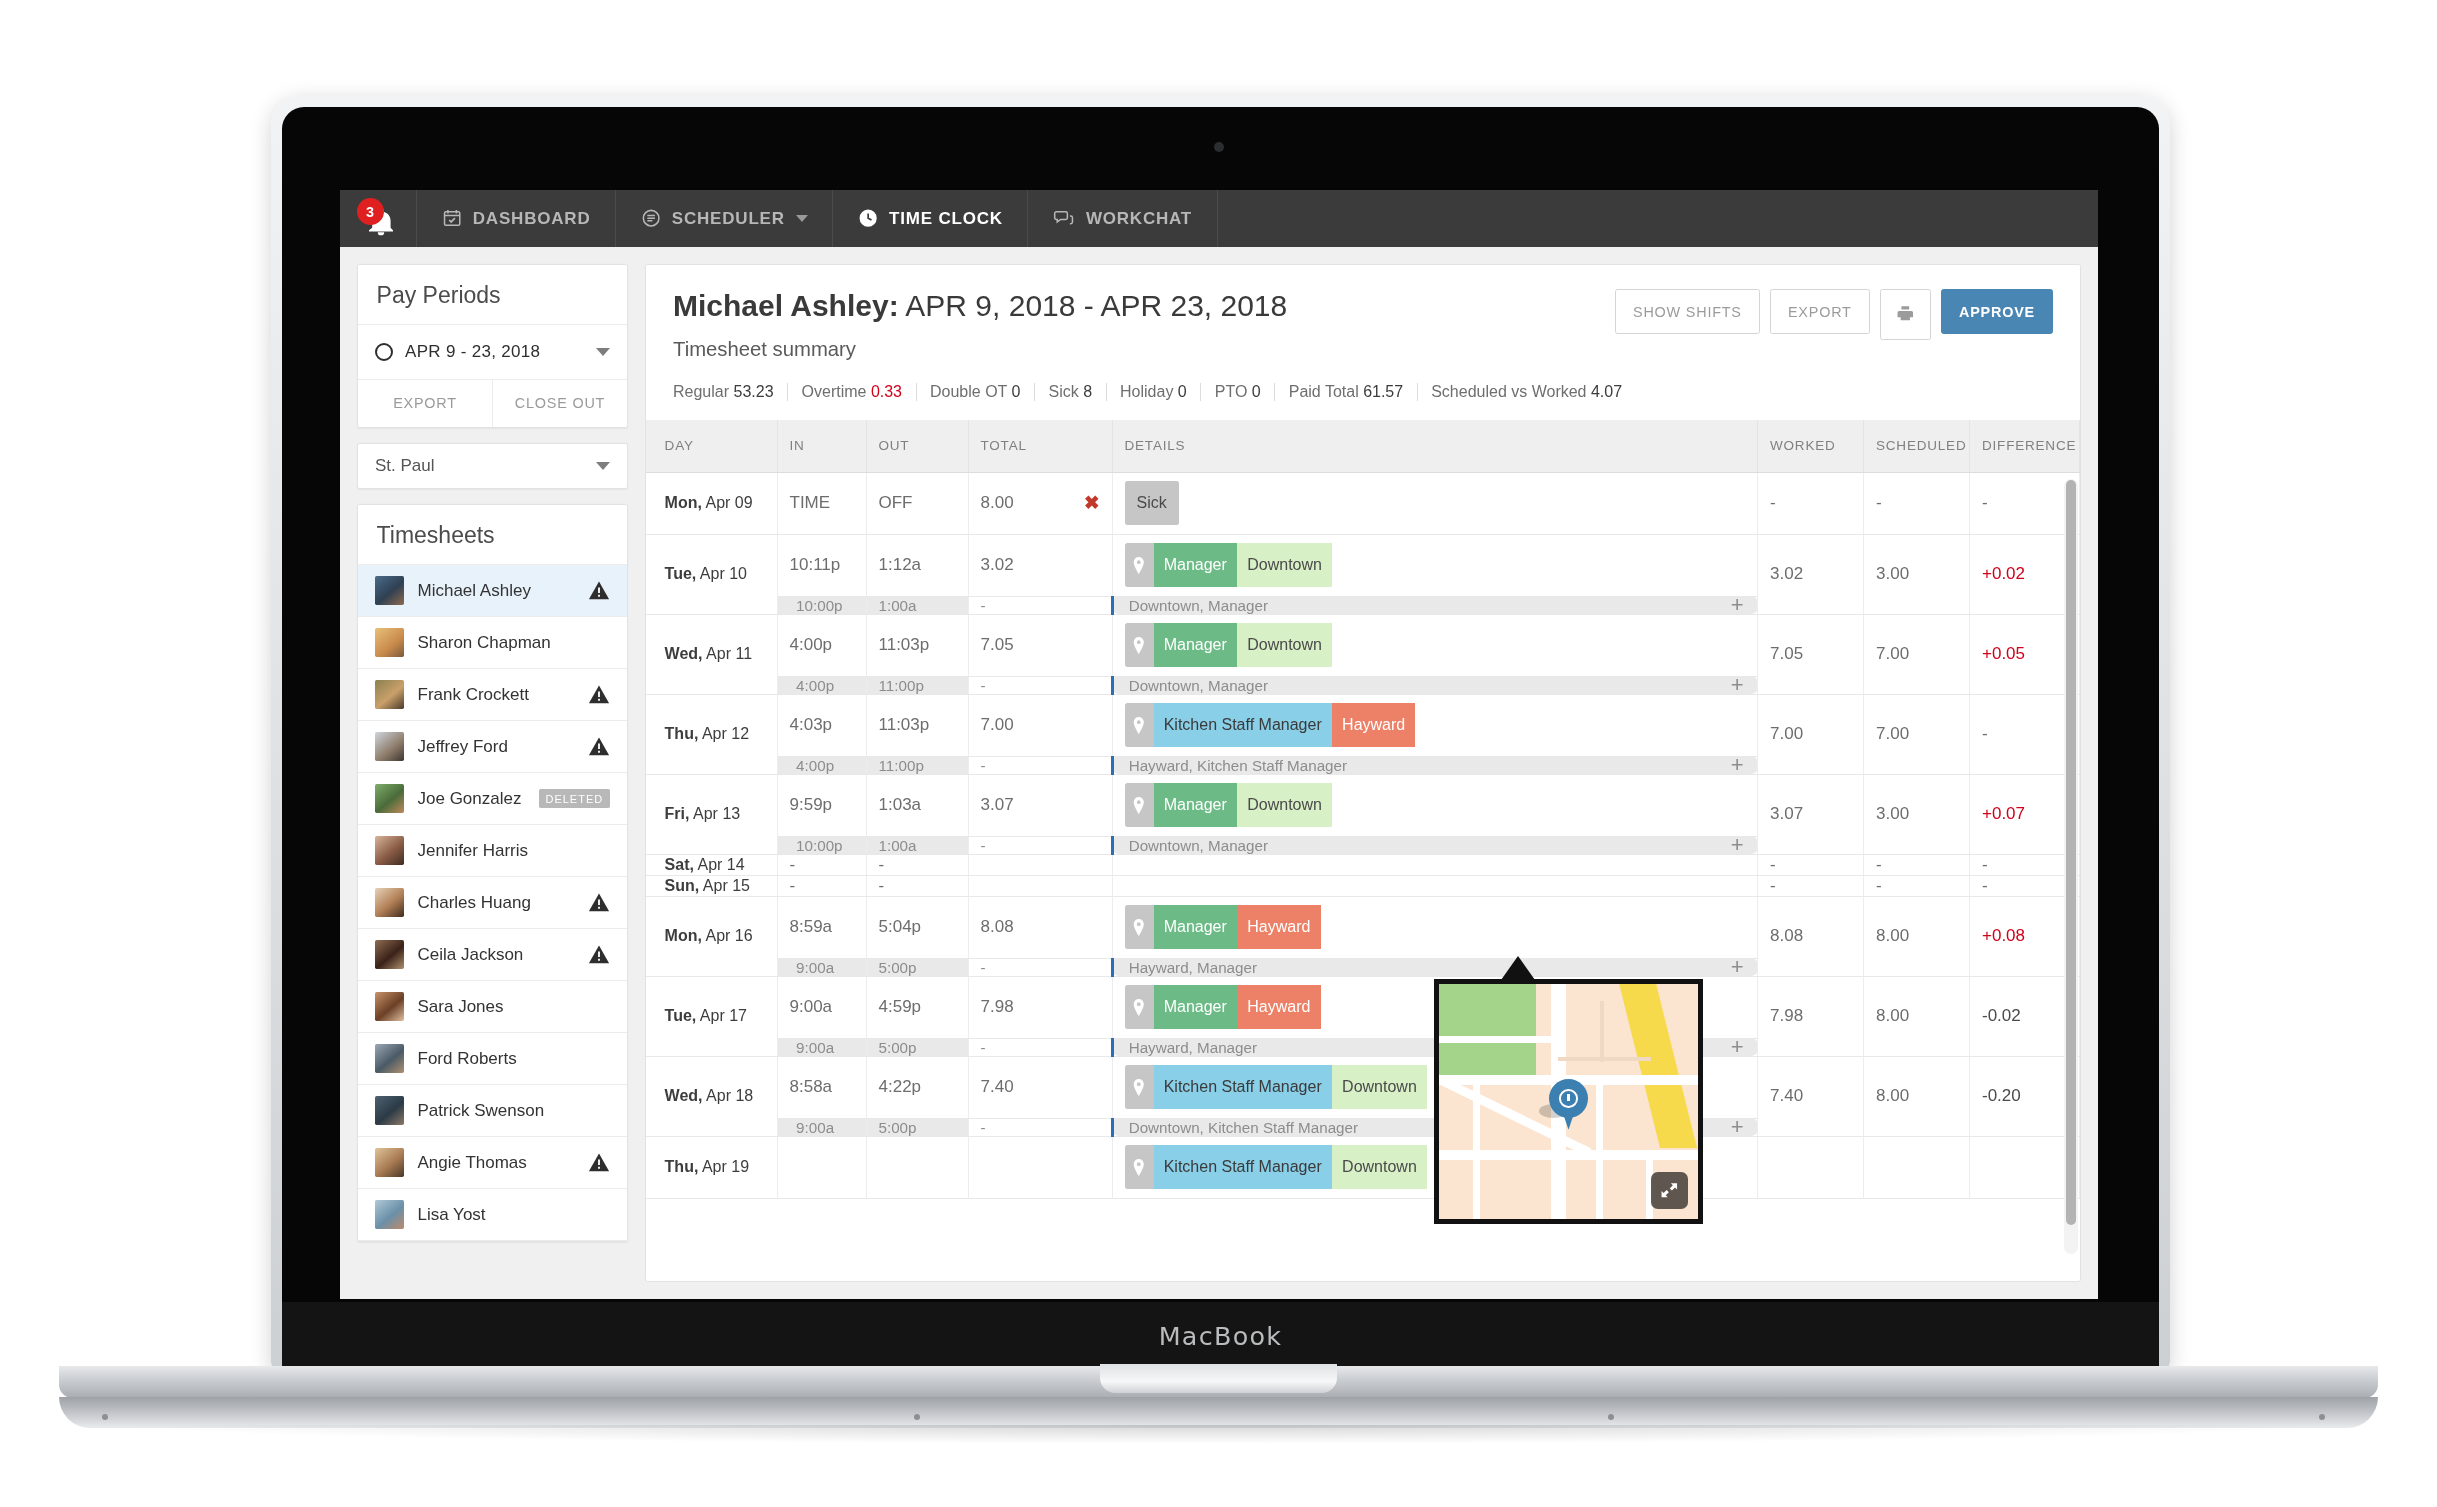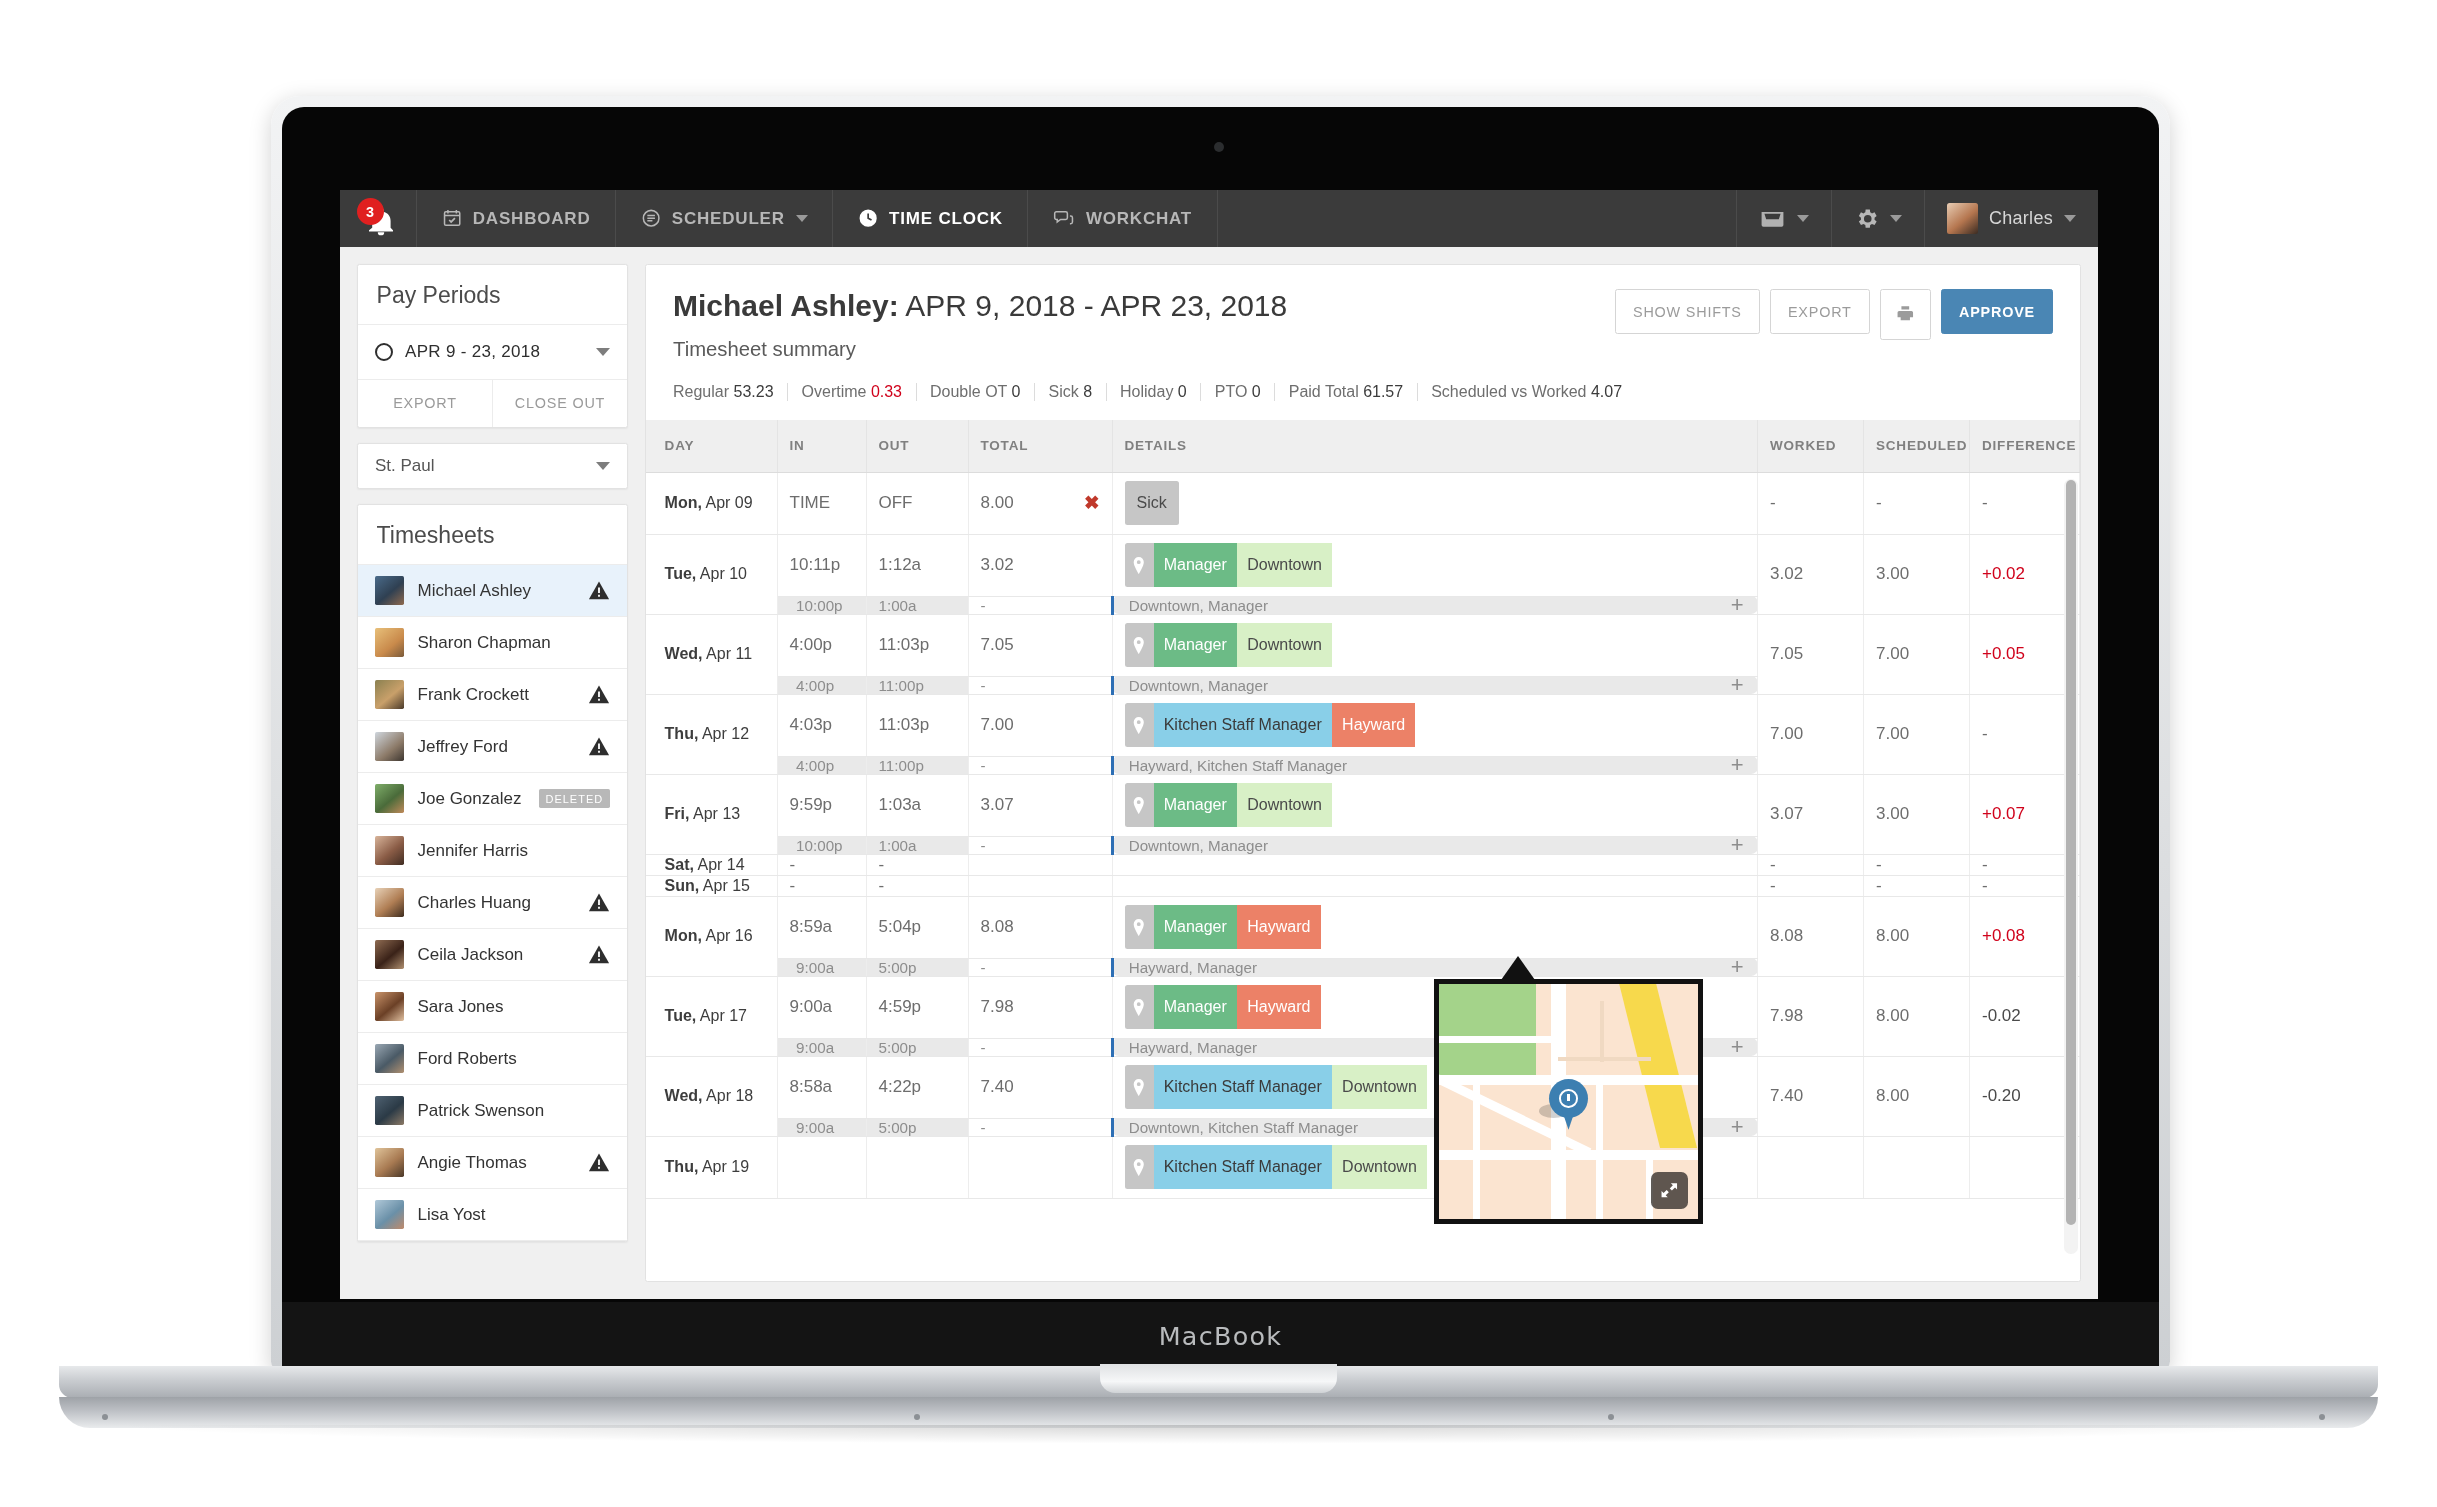--- a/index.html
+++ b/index.html
@@ -162,21 +162,21 @@
   .sum-item:first-child { padding-left: 0; }
   .sum-item:last-child { border-right: none; }
   .sum-item b { color: #3c3c3c; font-weight: normal; }
   .sum-item .red { color: #d0021b; }
 
   
   .tbl-scroll { position: relative; height: 838px; overflow: hidden; }
   table { width: 100%; border-collapse: collapse; table-layout: fixed; }
   th {
     background: #efefef; color: #808080; font-size: 13.5px; letter-spacing: 0.8px;
-    font-weight: bold; text-align: left; padding: 18.6px 12px;
+    font-weight: normal; text-align: left; padding: 18.6px 12px;
     border-bottom: 0.8px solid #dcdcdc; border-right: 0.8px solid #e4e4e4;
   }
   th:first-child { padding-left: 18.6px; }
   td {
     font-size: 17px; color: #6d6d6d; padding: 0 12px;
     border-bottom: 0.8px solid #e8e8e8; border-right: 0.8px solid #ededed;
     vertical-align: middle;
   }
   td:first-child { padding-left: 18.6px; }
   .c-day   { width: 131px; }
@@ -330,39 +330,20 @@
     <div class="nav-cell">
       <svg width="22" height="20.3" viewBox="0 0 26 24" fill="none" stroke="#b7b7b7" stroke-width="1.8">
         <path d="M4 4.5h11a2 2 0 0 1 2 2v5a2 2 0 0 1-2 2H9l-4 3v-3H4a2 2 0 0 1-2-2v-5a2 2 0 0 1 2-2z"></path>
         <path d="M20 9.5h1a2 2 0 0 1 2 2v5a2 2 0 0 1-2 2h-1"></path>
       </svg>
       <span>WORKCHAT</span>
     </div>
 
     <div class="nav-cell nav-spacer"></div>
 
-    <div class="nav-right">
-      <div class="nav-cell">
-        <svg width="27" height="24" viewBox="0 0 24 22" fill="#b7b7b7">
-          <path d="M2 4.5h20v12a1.6 1.6 0 0 1-1.6 1.6H3.6A1.6 1.6 0 0 1 2 16.5v-12zm2.6 1.8l1.6 5h11.6l1.6-5H4.6z" fill-opacity=".95"></path>
-        </svg>
-        <span class="caret"></span>
-      </div>
-      <div class="nav-cell">
-        <svg width="25.4" height="25.4" viewBox="0 0 24 24" fill="#b7b7b7">
-          <path d="M19.4 13a7.6 7.6 0 0 0 0-2l2-1.6-2-3.4-2.4 1a7.6 7.6 0 0 0-1.7-1L15 3.4h-4l-.3 2.6a7.6 7.6 0 0 0-1.7 1l-2.4-1-2 3.4L6.6 11a7.6 7.6 0 0 0 0 2l-2 1.6 2 3.4 2.4-1a7.6 7.6 0 0 0 1.7 1l.3 2.6h4l.3-2.6a7.6 7.6 0 0 0 1.7-1l2.4 1 2-3.4-2-1.6zM13 15.6A3.6 3.6 0 1 1 13 8.4a3.6 3.6 0 0 1 0 7.2z"></path>
-        </svg>
-        <span class="caret"></span>
-      </div>
-      <div class="nav-cell">
-        <span class="avatar-sm avc"></span>
-        <span class="uname">Charles</span>
-        <span class="caret"></span>
-      </div>
-    </div>
   </div>
 
   <div id="body-wrap">
 
     <div id="sidebar">
       <div class="card">
         <div class="card-title">Pay Periods</div>
         <div class="pp-select">
           <span class="circle-ic"></span>
           <span class="pp-label">APR 9 - 23, 2018</span>

